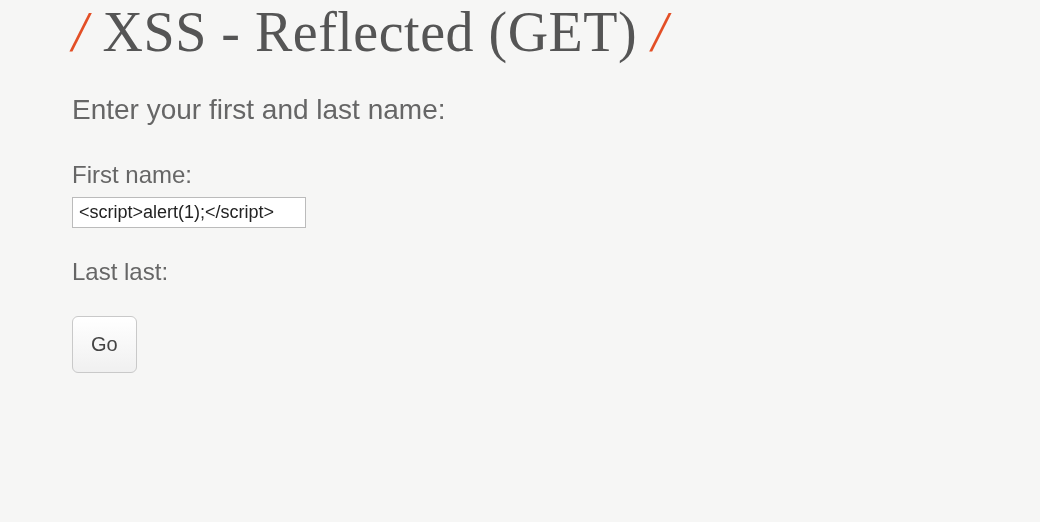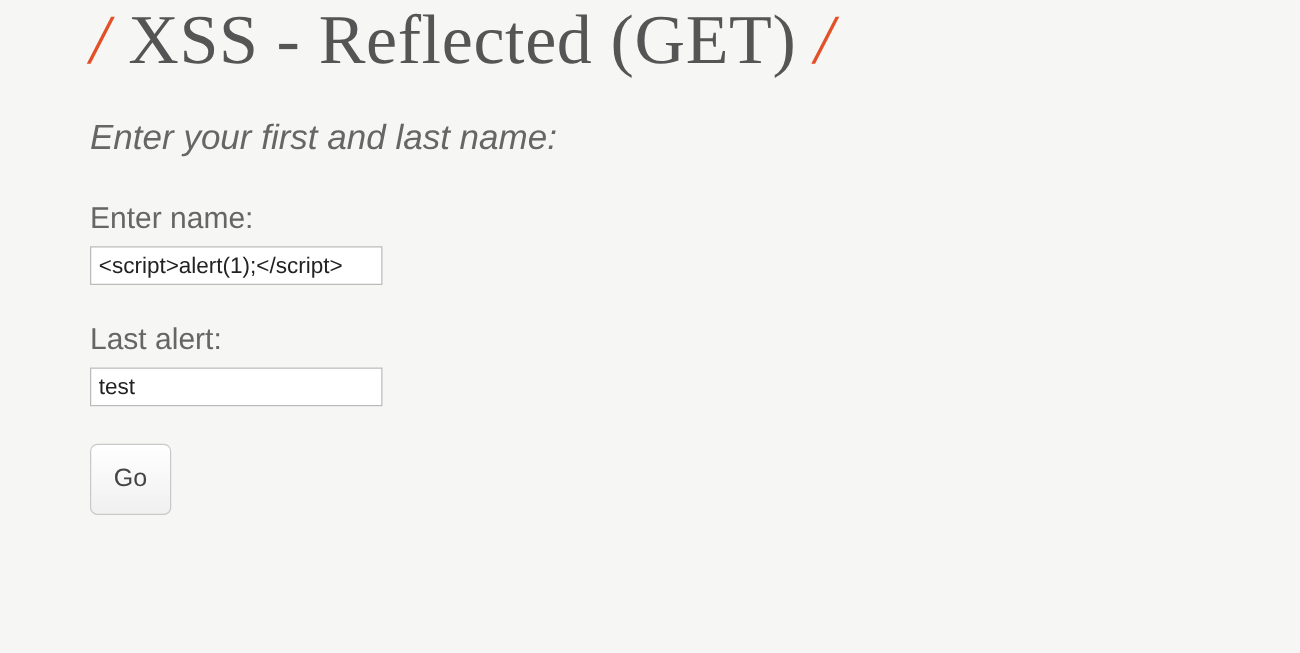--- a/index.html
+++ b/index.html
@@ -25,21 +25,20 @@
     letter-spacing: 0.5px;
   }
   h1.title .slash {
     color: #e34f26;
     font-style: italic;
   }
   .prompt {
     font-size: 28px;
     color: #666;
     margin: 20px 0 35px 0;
-    font-style: italic;
   }
   .field-label {
     font-size: 24px;
     color: #666;
     margin: 0 0 8px 0;
   }
   .field-block {
     margin-bottom: 30px;
   }
   input[type="text"] {
@@ -69,24 +68,23 @@
 
   <h1 class="title">
     <span class="slash">/</span>
     <span>XSS - Reflected (GET)</span>
     <span class="slash">/</span>
   </h1>
 
   <p class="prompt">Enter your first and last name:</p>
 
   <div class="field-block">
-    <p class="field-label">Enter name:</p>
+    <p class="field-label">First name:</p>
     <input type="text" value="&lt;script&gt;alert(1);&lt;/script&gt;" style="">
   </div>
 
   <div class="field-block">
-    <p class="field-label">Last alert:</p>
-    <input type="text" value="test" style="">
+    <p class="field-label">Last last:</p>
   </div>
 
   <button class="go">Go</button>
 
 </div>
 
 </body></html>

